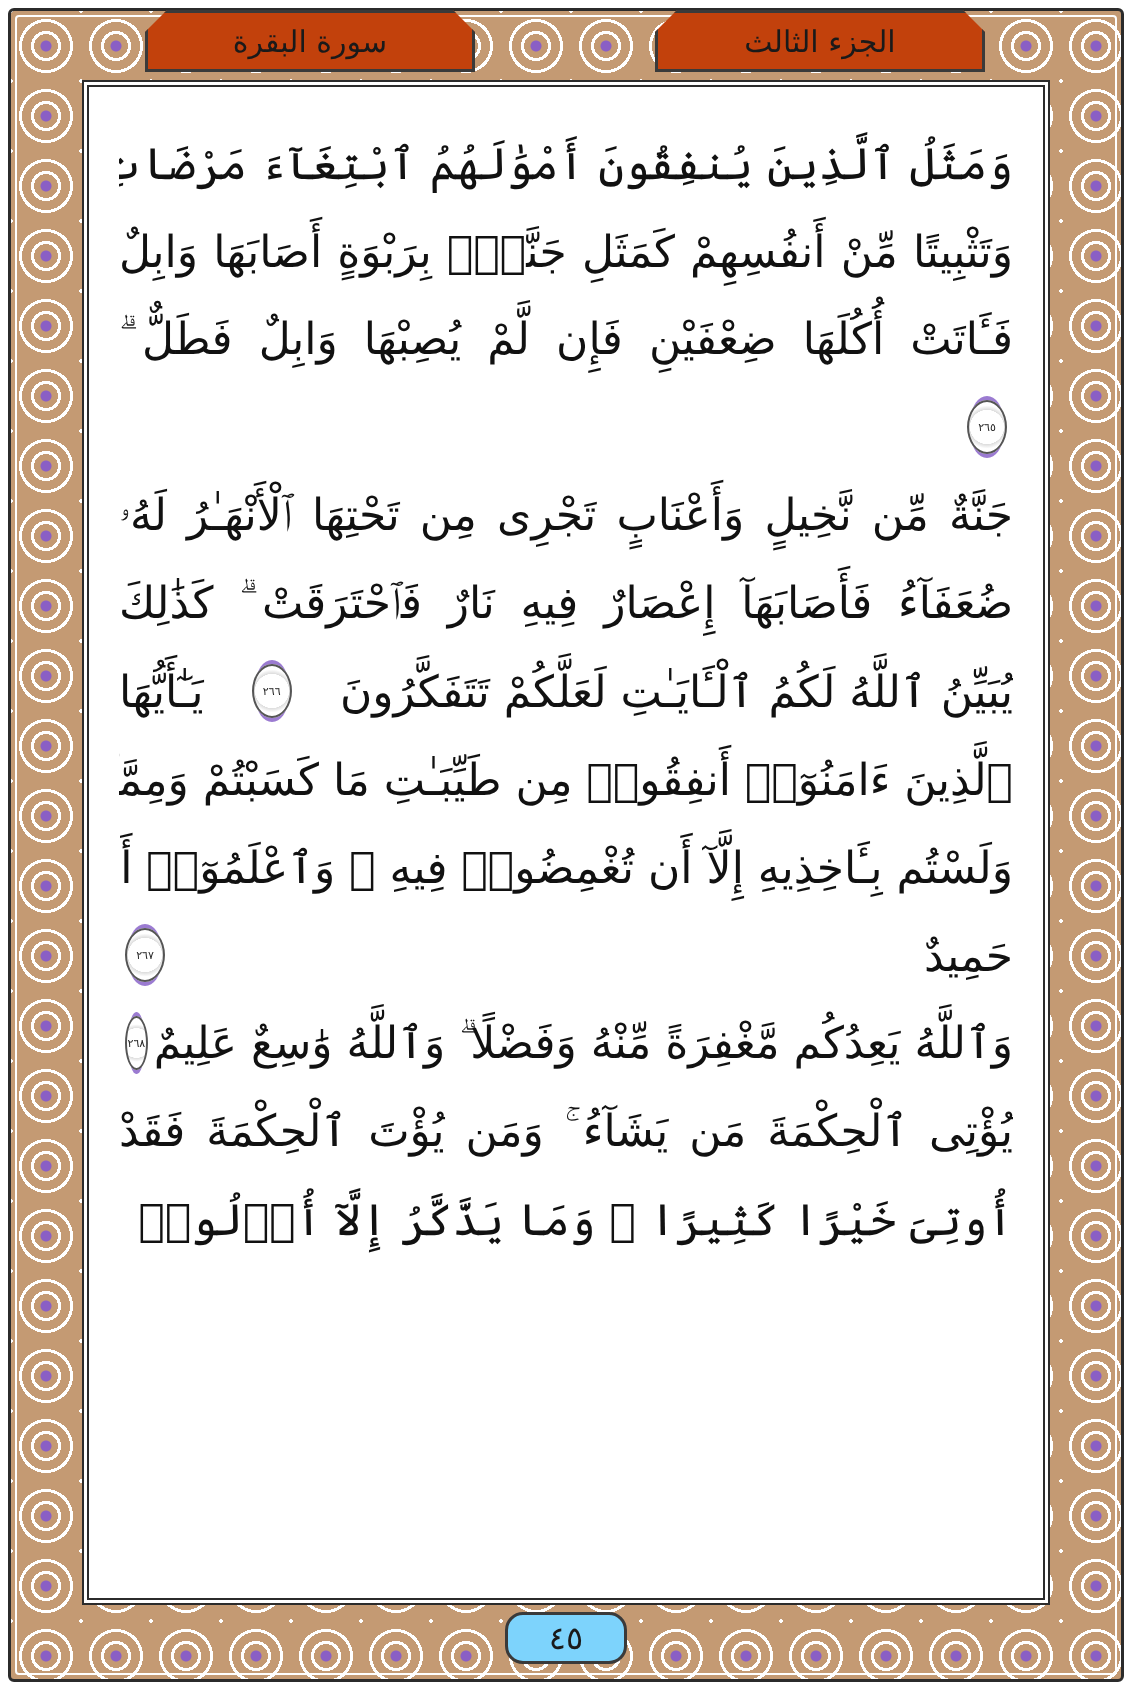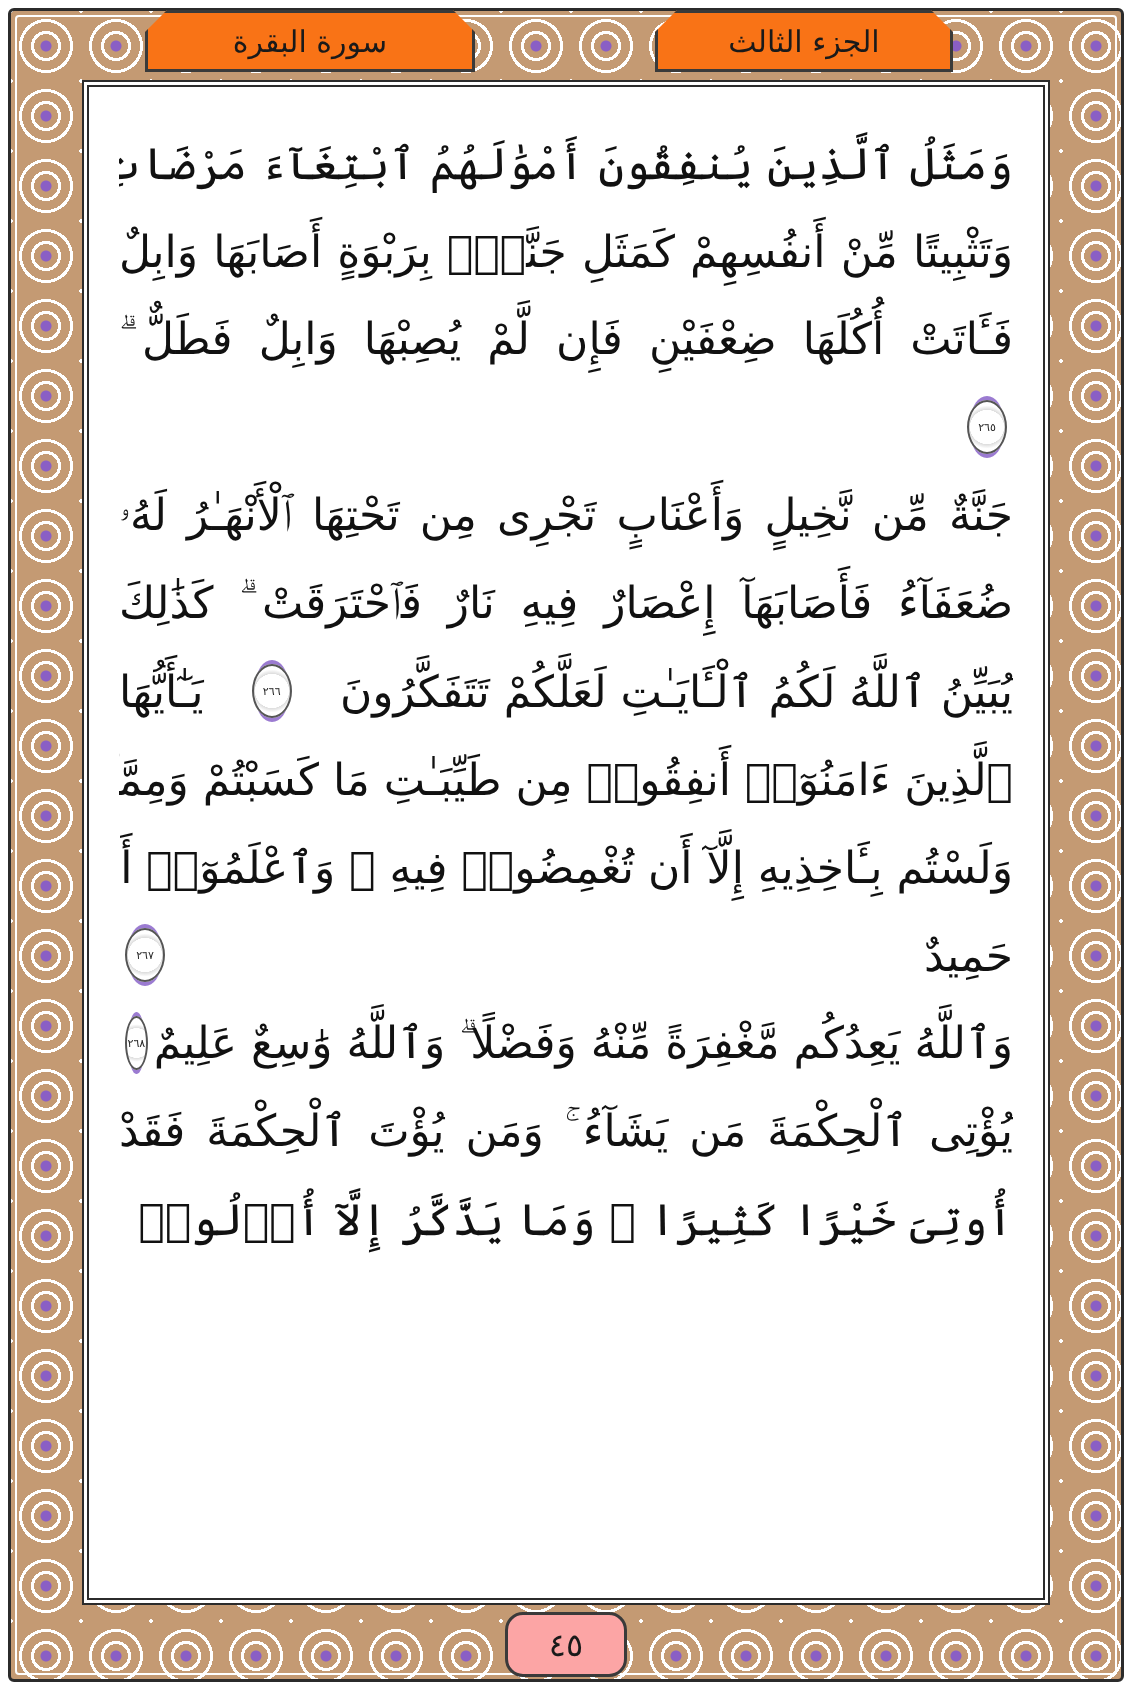--- a/index.html
+++ b/index.html
@@ -10,31 +10,31 @@
   .frame { position:absolute; left:8px; top:8px; width:1116px; height:1674px;
            box-sizing:border-box; border-radius:6px;
            background:
              radial-gradient(circle at 50% 50%, #8a5fc4 0 5px, transparent 6px) 0 0/70px 70px,
              repeating-radial-gradient(circle at 35px 35px, #c49a73 0 12px, #ffffff 12px 15px, #c49a73 15px 24px, #ffffff 24px 27px, #c49a73 27px 36px) 0 0/70px 70px,
              #c49a73;
            border:3px solid #2b2b2b; }
   .frame::after { content:""; position:absolute; inset:4px; border:2px solid #ffffff; border-radius:4px; pointer-events:none; }
 
   
-  .cartouche { position:absolute; top:10px; height:62px; background:#f97316;
+  .cartouche { position:absolute; top:10px; height:62px; background:#c2410c;
                border:3px solid #3a3a3a; box-sizing:border-box;
                clip-path:polygon(22px 0, calc(100% - 22px) 0, 100% 22px, 100% 100%, 0 100%, 0 22px);
                display:flex; align-items:center; justify-content:center; }
   .cartouche span { font-family:"DejaVu Serif", serif; font-size:30px; color:#1a1a1a; direction:rtl; }
   .cart-surah { left:145px; width:330px; }
-  .cart-juz   { left:655px; width:298px; }
+  .cart-juz   { left:655px; width:330px; }
 
   
-  .pagenum { position:absolute; left:505px; top:1612px; width:122px; height:65px;
-             background:#fca5a5; border:3px solid #3a3a3a; box-sizing:border-box;
+  .pagenum { position:absolute; left:505px; top:1612px; width:122px; height:52px;
+             background:#7dd3fc; border:3px solid #3a3a3a; box-sizing:border-box;
              border-radius:18px; display:flex; align-items:center; justify-content:center; }
   .pagenum span { font-family:"DejaVu Serif", serif; font-size:32px; color:#1a1a1a; }
 
   
   .panel { position:absolute; left:82px; top:80px; width:968px; height:1525px;
            background:#ffffff; border:7px double #2b2b2b; box-sizing:border-box; }
   .panel-inner { position:absolute; inset:0; padding:32px 30px 0 30px; box-sizing:border-box; }
 
   .line { height:88px; display:flex; align-items:center; justify-content:space-between;
           direction:rtl; font-family:"DejaVu Serif", serif; font-size:44px; color:#111;

